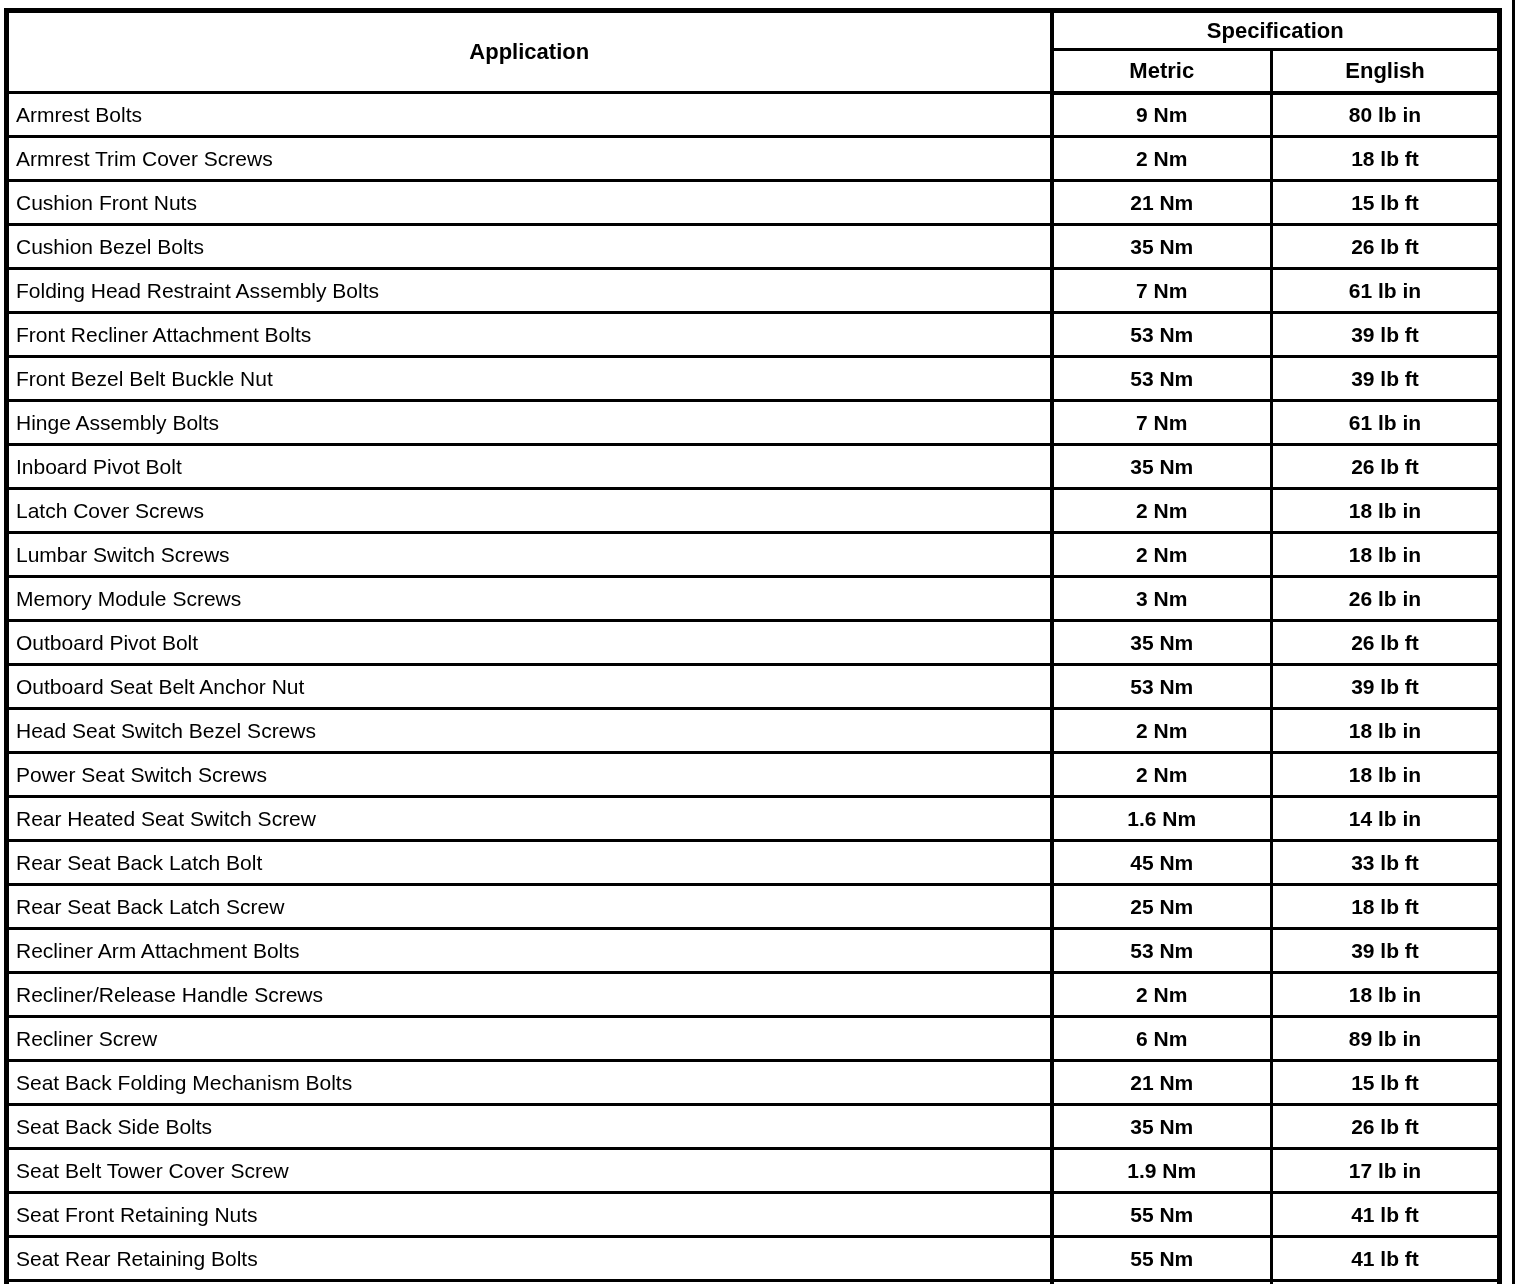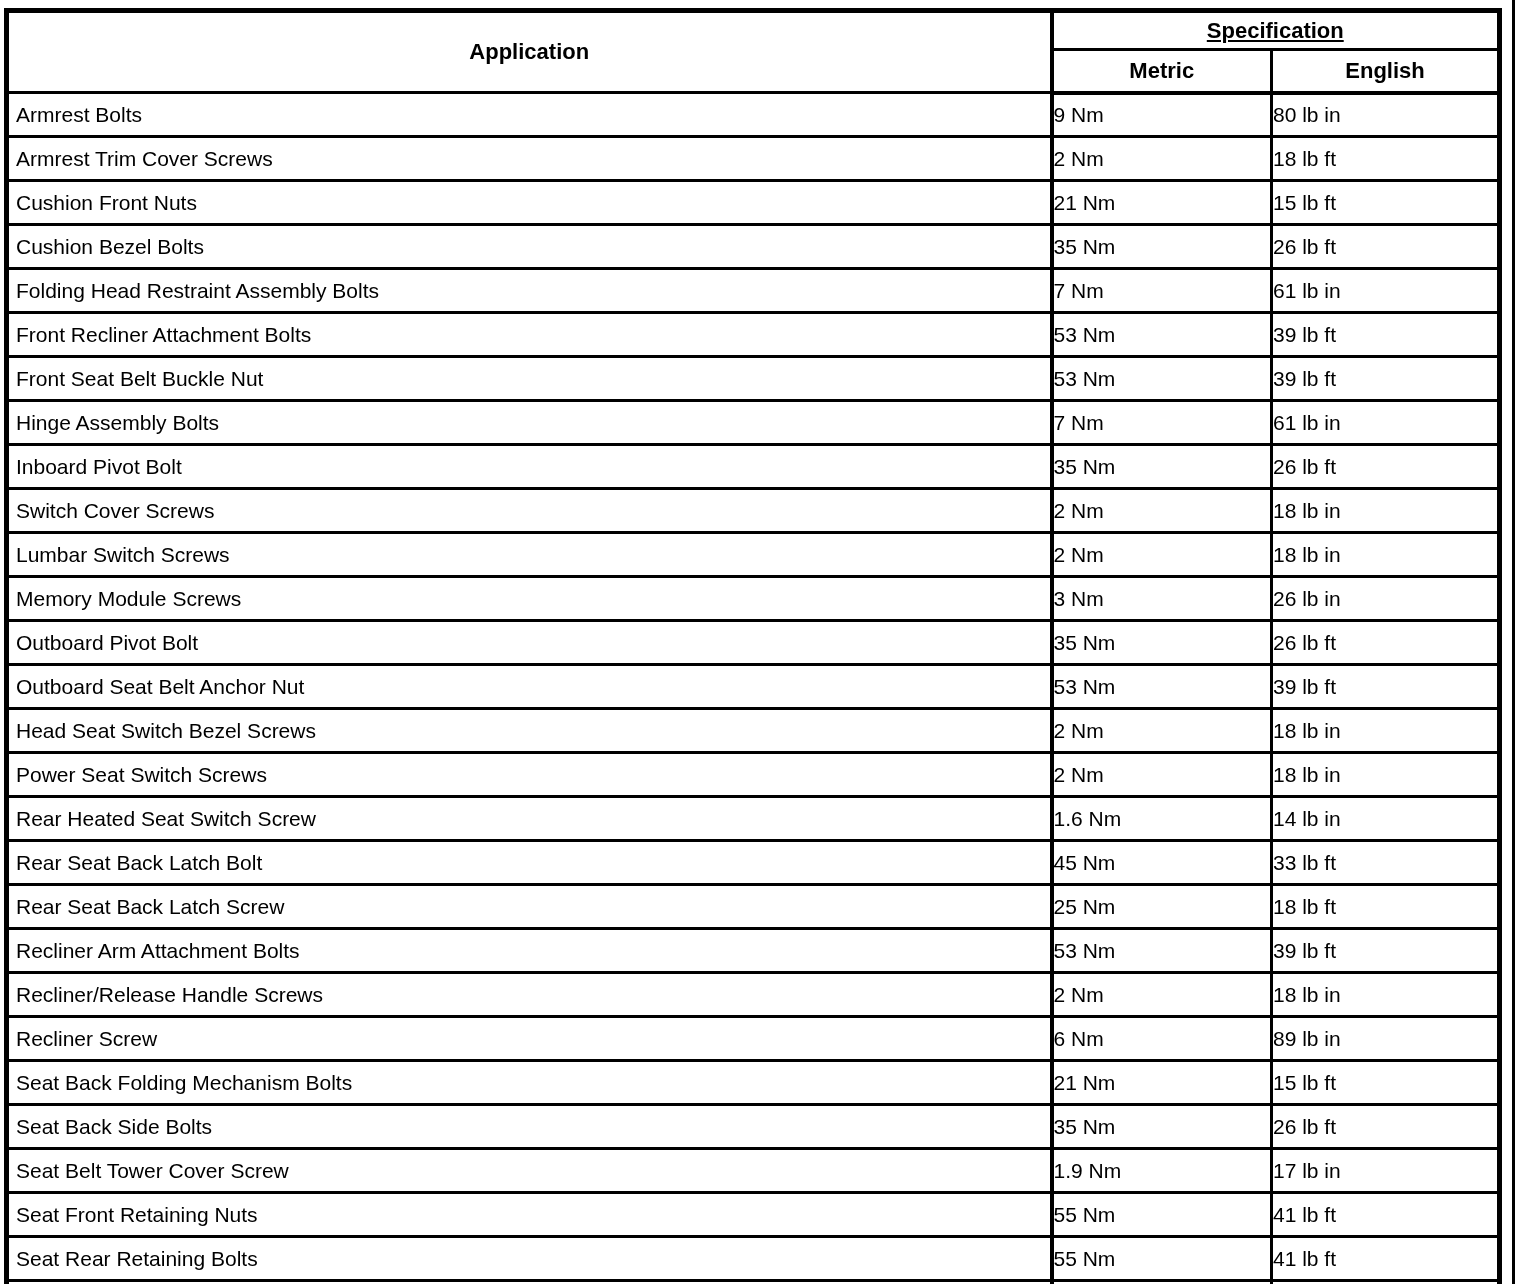--- a/index.html
+++ b/index.html
@@ -26,41 +26,42 @@
   table.spec-table th,
   table.spec-table td {
     border: 3px solid #000000;
     vertical-align: middle;
     overflow: hidden;
     white-space: nowrap;
   }
   
   .app-col-border { border-right-width: 4px !important; }
   
-  th.spec-span { border-bottom-width: 2px !important; text-decoration: underline; }
+  th.spec-span { border-bottom-width: 2px !important; }
   
   tr.subhead-row th { border-bottom-width: 4px; }
 
   th {
     font-size: 22px;
     font-weight: bold;
     text-align: center;
     padding: 0;
   }
   td {
     font-size: 21px;
     font-weight: normal;
     padding: 0;
   }
   td.app-cell {
     text-align: left;
     padding-left: 7px;
   }
   td.val-cell {
-    text-align: left;
+    text-align: center;
+    font-weight: bold;
   }
   tr.head-row    { height: 39px; margin-top: 47px; }
   tr.subhead-row { height: 43px; }
   tbody tr       { height: 44px; }
 
   
   .edge-line {
     position: absolute;
     left: 1512px;
     top: 0;
@@ -113,36 +114,36 @@
         <td class="app-cell app-col-border">Folding Head Restraint Assembly Bolts</td>
         <td class="val-cell">7 Nm</td>
         <td class="val-cell">61 lb in</td>
       </tr>
       <tr>
         <td class="app-cell app-col-border">Front Recliner Attachment Bolts</td>
         <td class="val-cell">53 Nm</td>
         <td class="val-cell">39 lb ft</td>
       </tr>
       <tr>
-        <td class="app-cell app-col-border">Front Seat Belt Buckle Nut</td>
+        <td class="app-cell app-col-border">Front Bezel Belt Buckle Nut</td>
         <td class="val-cell">53 Nm</td>
         <td class="val-cell">39 lb ft</td>
       </tr>
       <tr>
         <td class="app-cell app-col-border">Hinge Assembly Bolts</td>
         <td class="val-cell">7 Nm</td>
         <td class="val-cell">61 lb in</td>
       </tr>
       <tr>
         <td class="app-cell app-col-border">Inboard Pivot Bolt</td>
         <td class="val-cell">35 Nm</td>
         <td class="val-cell">26 lb ft</td>
       </tr>
       <tr>
-        <td class="app-cell app-col-border">Switch Cover Screws</td>
+        <td class="app-cell app-col-border">Latch Cover Screws</td>
         <td class="val-cell">2 Nm</td>
         <td class="val-cell">18 lb in</td>
       </tr>
       <tr>
         <td class="app-cell app-col-border">Lumbar Switch Screws</td>
         <td class="val-cell">2 Nm</td>
         <td class="val-cell">18 lb in</td>
       </tr>
       <tr>
         <td class="app-cell app-col-border">Memory Module Screws</td>

